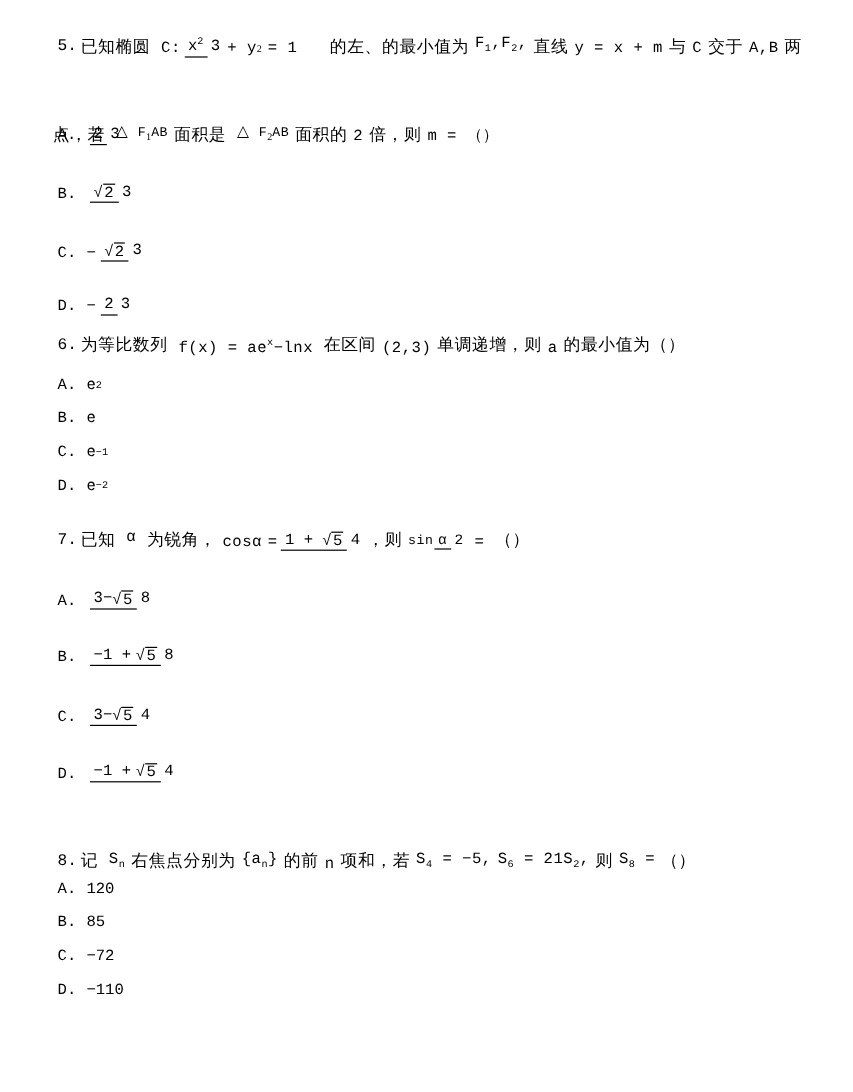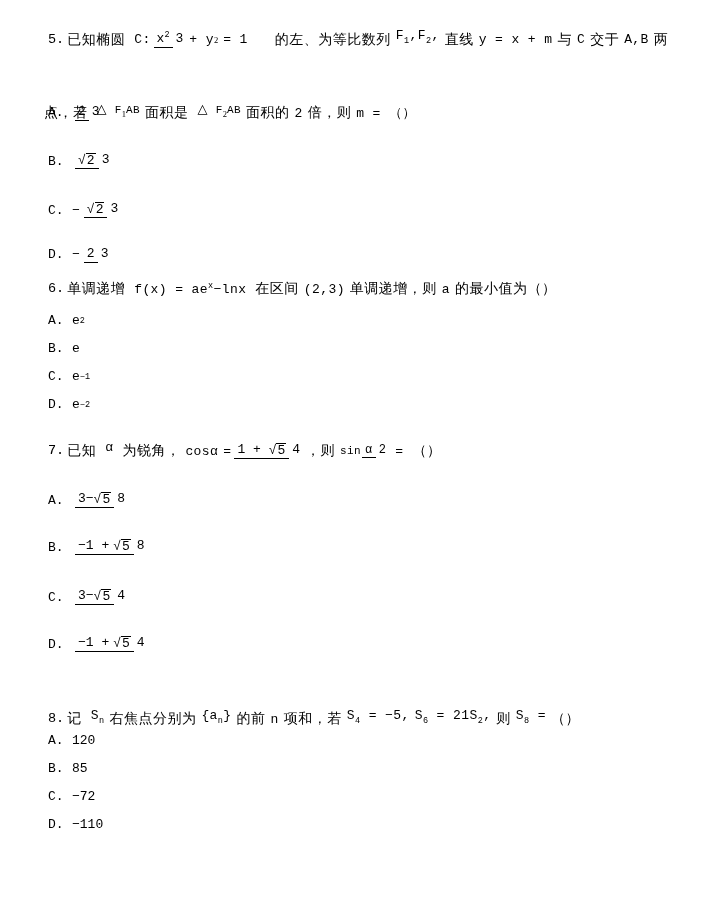--- a/index.html
+++ b/index.html
@@ -149,21 +149,21 @@
         <span class="num"><span>x</span><sup class="ex">2</sup></span>
         <span class="den">3</span>
       </span>
       <span class="mtext">+ y</span>
         <sup class="ex">2</sup>
       <span class="sp"></span>
       <span class="mtext">= 1</span>
       <span class="sp2"></span>
         <span class="sp2"></span>
         <span class="sp2"></span>
-      <span class="cntext">的左、为等比数列</span>
+      <span class="cntext">的左、的最小值为</span>
       <span class="sp"></span>
       <span class="mtext raise-s"><span>F</span><sub class="ix">1</sub>,</span>
       <span class="mtext raise-s"><span>F</span><sub class="ix">2</sub>,</span>
       <span class="sp"></span>
       <span class="cntext">直线</span>
       <span class="sp"></span>
       <span class="mtext">y = x + m</span>
       <span class="sp"></span>
       <span class="cntext">与</span>
       <span class="sp"></span>
@@ -249,21 +249,21 @@
       <span class="frac">
         <span class="num">2</span>
         <span class="den">3</span>
       </span>
     </span>
   </div>
 
   <div class="q" style="left:48px; top:282px;">
     <div class="qline">
       <span class="qnum">6.</span>
-      <span class="cntext">单调递增</span>
+      <span class="cntext">为等比数列</span>
       <span class="sp2"></span>
       <span class="mtext"><span>f(x) = ae</span><sup class="ex">x</sup><span>−lnx</span></span>
       <span class="sp2"></span>
       <span class="cntext">在区间</span>
       <span class="sp"></span>
       <span class="mtext">(2,3)</span>
       <span class="sp"></span>
       <span class="cntext">单调递增，则</span>
       <span class="sp"></span>
       <span class="mtext">a</span>

